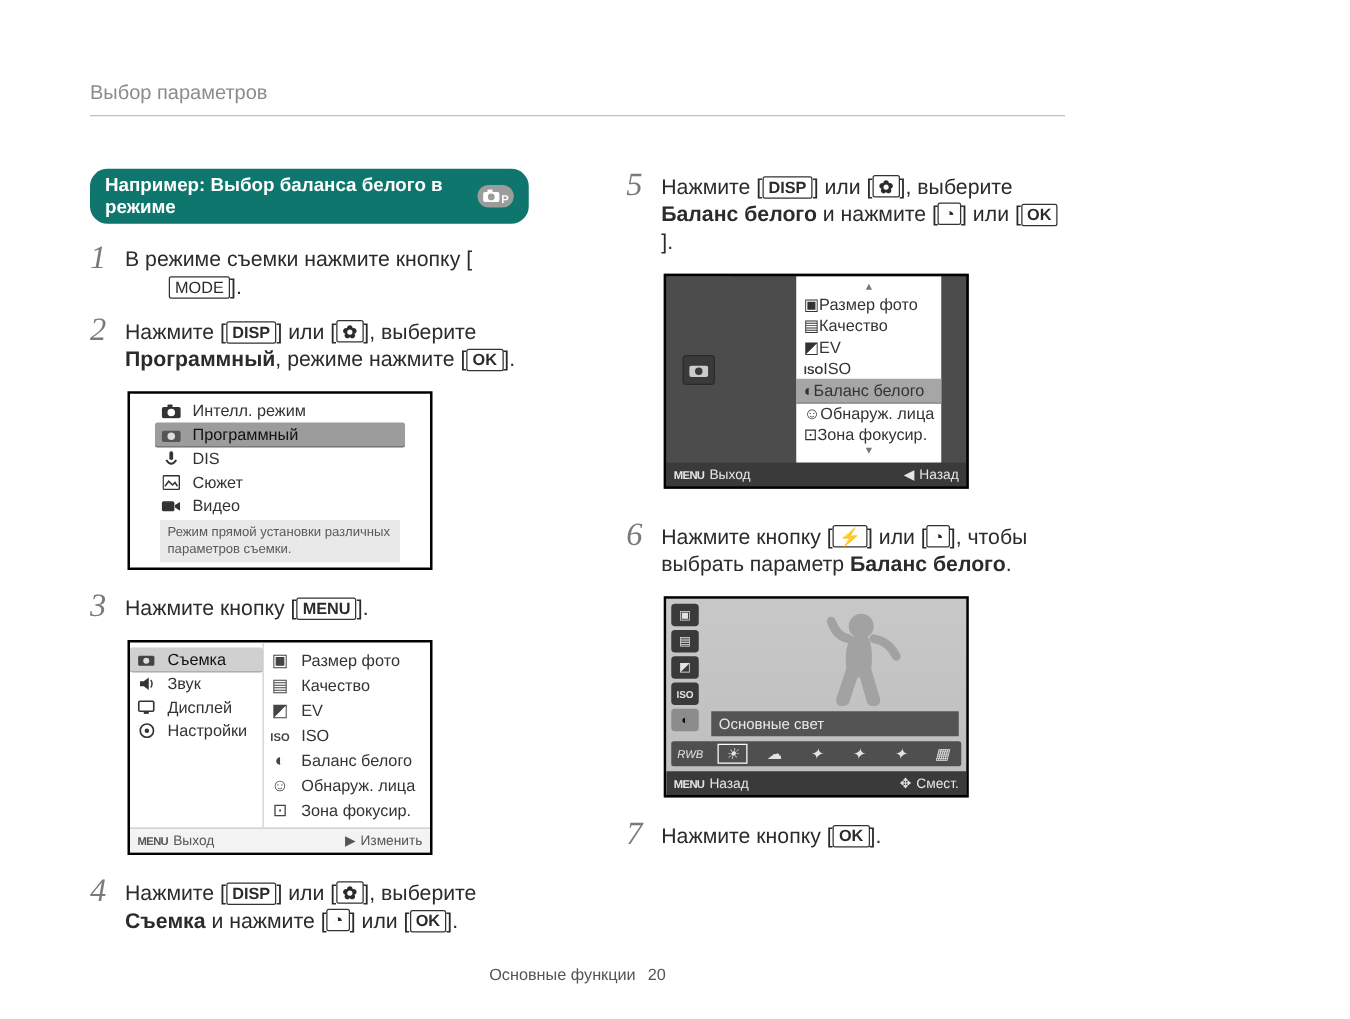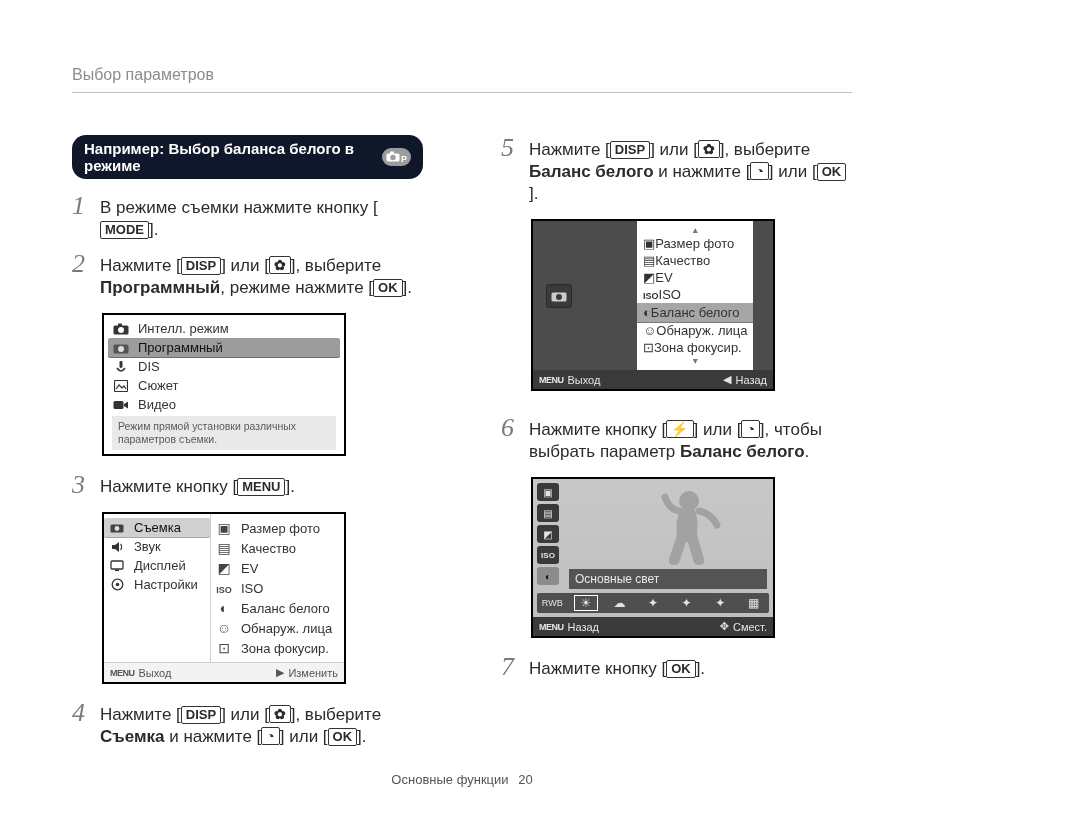--- a/index.html
+++ b/index.html
@@ -31,21 +31,21 @@
     gap: 78px;
   }
   .col {
     flex: 1 1 0;
   }
 
   
   .pill {
     display: inline-flex;
     align-items: center;
-    background: #0f172a;
+    background: #0f766e;
     color: #fff;
     font-weight: bold;
     font-size: 15px;
     border-radius: 14px;
     padding: 5px 12px;
     margin-bottom: 14px;
   }
   .pill-badge {
     display: inline-flex;
     align-items: center;
@@ -92,35 +92,35 @@
     display: inline-block;
     border: 1px solid #333;
     border-radius: 2px;
     padding: 0 4px;
     font-weight: bold;
     font-size: 13px;
     line-height: 16px;
     position: relative;
     top: -1px;
   }
-  .key.plain { font-weight: bold; }
+  .key.plain { font-weight: normal; margin-left: 35px; }
   .key-sym { font-size: 14px; }
 
   
   .panel {
     border: 2px solid #000;
     width: 240px;
     margin: 6px 0 20px 30px;
     font-size: 13px;
     color: #333;
     background: #fff;
     overflow: hidden;
   }
   .panel .body {
-    padding: 4px 8px;
+    padding: 4px 24px;
   }
   .panel .row {
     display: flex;
     align-items: center;
     gap: 8px;
     padding: 2px 0;
   }
   .panel .row .ic {
     width: 18px;
     text-align: center;
@@ -258,20 +258,21 @@
     font-size:12px;
     padding: 3px 6px;
   }
   .ppanel .wb-strip {
     position:absolute;
     left: 4px; right: 4px; bottom: 4px;
     display:flex; gap:11px;
     background: rgba(50,50,50,0.8);
     padding: 3px 4px;
     border-radius: 2px;
+    font-style: italic;
   }
   .ppanel .wb-strip .cell {
     flex:1; text-align:center; color:#e3e3e3; font-size:12px; line-height:14px;
   }
   .ppanel .wb-strip .cell.sel {
     outline: 1px solid #fff;
   }
   .ppanel .figure {
     position:absolute;
     left: 108px; top: 8px;

